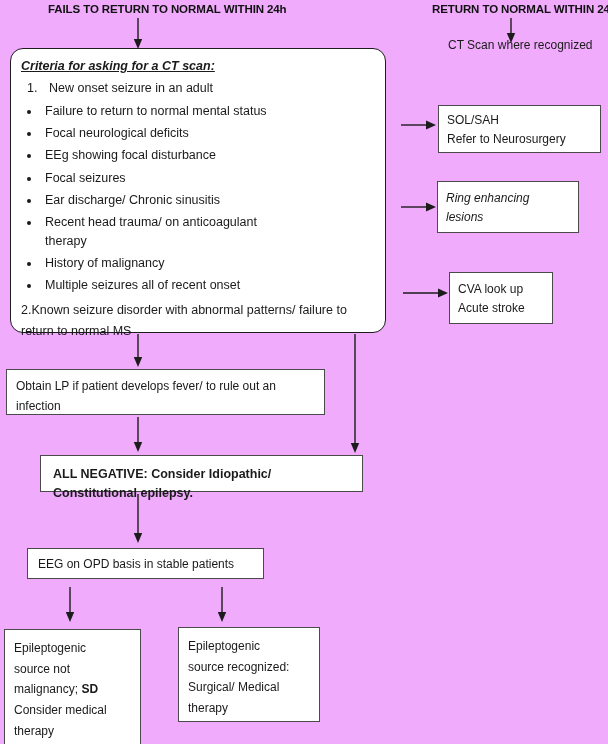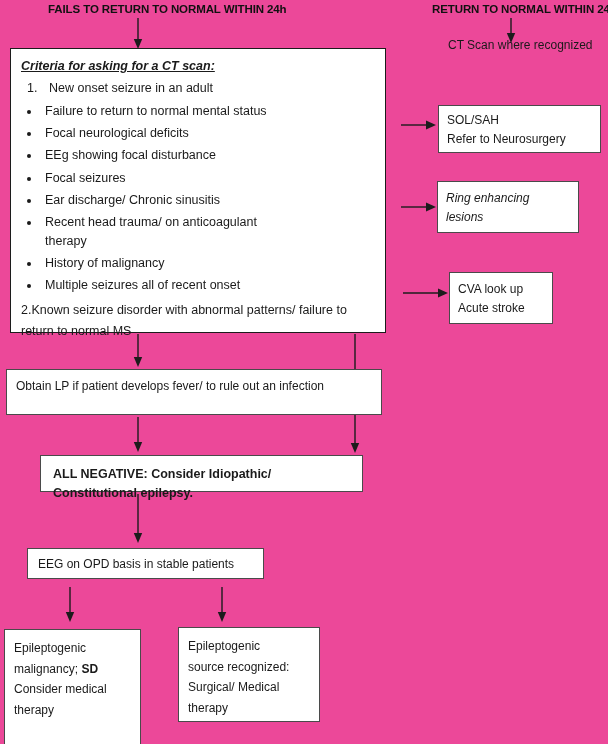--- a/index.html
+++ b/index.html
@@ -9,21 +9,21 @@
     background: #ffffff;
   }
   body {
     font-family: "Liberation Sans", sans-serif;
     color: #1a1a1a;
   }
   #canvas {
     position: relative;
     width: 608px;
     height: 744px;
-    background: #ec4899;
+    background: #f0abfc;
     overflow: hidden;
   }
   .hdr {
     position: absolute;
     font-weight: bold;
     font-size: 11.5px;
     letter-spacing: -0.1px;
     color: #111111;
     white-space: nowrap;
   }
@@ -107,21 +107,21 @@
     <polygon points="6,31 1.8,21 10.2,21"></polygon>
   </svg>
 
   <svg class="arrow-svg" style="left:505px; top:18px;" width="20" height="26">
     <line x1="6" y1="0" x2="6" y2="18" stroke-width="1.4"></line>
     <polygon points="6,25 1.8,15 10.2,15"></polygon>
   </svg>
 
   <div class="plain" style="left:448px; top:38px;">CT Scan where recognized</div>
 
-  <div class="box dark" style="left:10px; top:48px; width:376px; height:285px;">
+  <div class="box dark" style="left:10px; top:48px; width:376px; height:285px;border-radius:13px;">
     <div class="pad">
       <span class="crit-title">Criteria for asking for a CT scan:</span>
       <ol class="crit">
         <li>New onset seizure in an adult</li>
       </ol>
       <ul class="sub">
         <li>Failure to return to normal mental status</li>
         <li>Focal neurological deficits</li>
         <li>EEg showing focal disturbance</li>
         <li>Focal seizures</li>
@@ -173,21 +173,21 @@
   <svg class="arrow-svg" style="left:132px; top:334px;" width="20" height="34">
     <line x1="6" y1="0" x2="6" y2="26" stroke-width="1.4"></line>
     <polygon points="6,33 1.8,23 10.2,23"></polygon>
   </svg>
 
   <svg class="arrow-svg" style="left:349px; top:334px;" width="20" height="120">
     <line x1="6" y1="0" x2="6" y2="112" stroke-width="1.4"></line>
     <polygon points="6,119 1.8,109 10.2,109"></polygon>
   </svg>
 
-  <div class="box" style="left:6px; top:369px; width:376px; height:46px;">
+  <div class="box" style="left:6px; top:369px; width:319px; height:46px;">
     <div class="pad" style="padding:6px 9px; line-height:1.7;">
       <span>Obtain LP if patient develops fever/ to rule out an infection</span>
     </div>
   </div>
 
   <svg class="arrow-svg" style="left:132px; top:417px;" width="20" height="36">
     <line x1="6" y1="0" x2="6" y2="28" stroke-width="1.4"></line>
     <polygon points="6,35 1.8,25 10.2,25"></polygon>
   </svg>
 
@@ -214,20 +214,21 @@
   </svg>
 
   <svg class="arrow-svg" style="left:216px; top:587px;" width="20" height="36">
     <line x1="6" y1="0" x2="6" y2="28" stroke-width="1.4"></line>
     <polygon points="6,35 1.8,25 10.2,25"></polygon>
   </svg>
 
   <div class="box" style="left:4px; top:629px; width:137px; height:118px;">
     <div class="pad" style="padding:8px 9px; line-height:1.72;">
       <div>Epileptogenic</div>
+      <div>source not</div>
       <div><span>malignancy; </span><span class="bold">SD</span></div>
       <div>Consider medical</div>
       <div>therapy</div>
     </div>
   </div>
 
   <div class="box" style="left:178px; top:627px; width:142px; height:95px;">
     <div class="pad" style="padding:8px 9px; line-height:1.72;">
       <div>Epileptogenic</div>
       <div>source recognized:</div>

